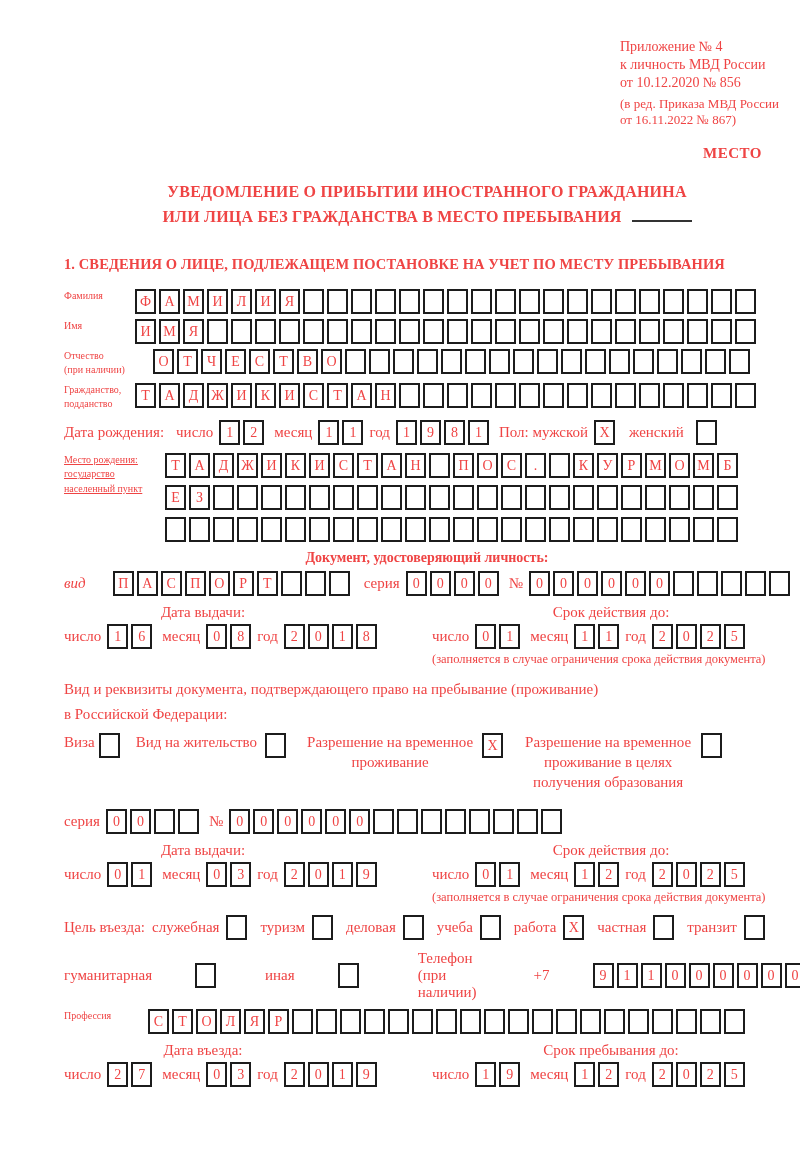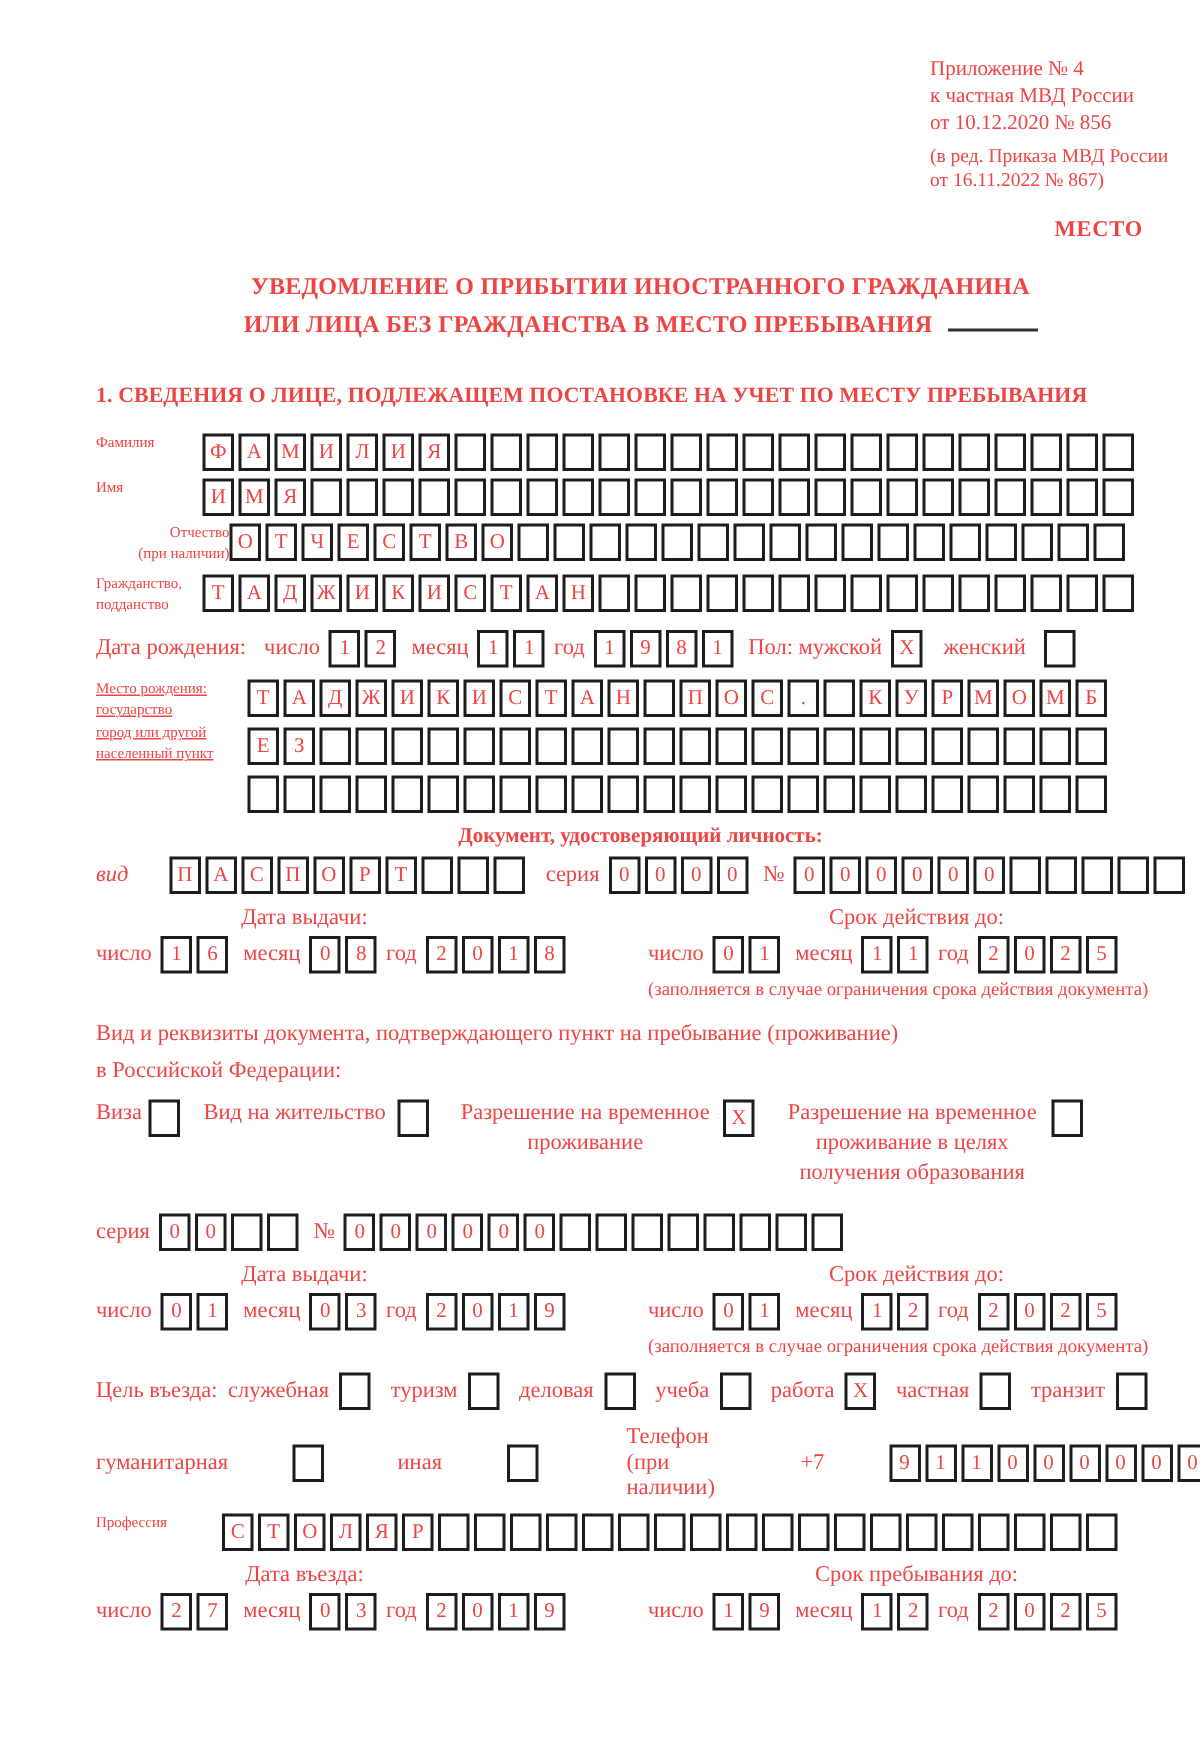--- a/index.html
+++ b/index.html
@@ -9,21 +9,21 @@
     box-sizing:border-box;padding:38px 10px 0 64px;position:relative;overflow:hidden;
   }
   .appendix{margin-left:556px;font-size:14px;line-height:1.3;}
   .appendix .amend{font-size:13px;margin-top:3px;line-height:1.3;}
   .forma{font-weight:bold;font-size:15px;text-align:right;margin-right:28px;margin-top:16px;letter-spacing:.5px;}
   .title{ text-align:center;font-weight:bold;font-size:16px;margin-top:18px;line-height:1.55;letter-spacing:.2px;}
   .blank{display:inline-block;width:60px;border-bottom:2px solid #333;margin-left:10px;vertical-align:baseline;}
   .section-title{font-weight:bold;font-size:14.5px;margin-top:26px;letter-spacing:.1px;}
   .frow{display:flex;align-items:flex-start;margin-top:5px;}
   .flabel{font-size:10px;line-height:1.45;flex:0 0 auto;}
-  .w71{width:71px;} .w89{width:89px;text-align:right;} .w101{width:101px;text-decoration:underline;} .w45{width:45px;font-style:italic;}
+  .w71{width:71px;} .w89{width:89px;} .w101{width:101px;text-decoration:underline;} .w45{width:45px;font-style:italic;}
   .cells{display:inline-flex;gap:3px;flex:0 0 auto;}
   .cell{
     width:17px;height:21px;border:2px solid #1c1c1c;flex:0 0 auto;
     text-align:center;line-height:21px;font-size:14px;background:#fff;
   }
   .mt16{margin-top:16px;} .mt8{margin-top:8px;}
   .stack{display:flex;flex-direction:column;gap:7px;}
   .inl{display:flex;align-items:center;}
   .dlbl{font-size:15px;margin:0 6px 0 0;}
   .gap10{margin-left:10px;} .gap14{margin-left:14px;} .gap6{margin-left:6px;}
@@ -46,21 +46,21 @@
   .purpose-row .plbl{font-size:15px;margin-right:7px;}
   .purpose-row .cells{margin-right:13px;}
 </style>
 </head>
 <body>
 
 <div class="page">
 
   <div class="appendix">
     <div>Приложение № 4</div>
-    <div>к частная МВД России</div>
+    <div>к личность МВД России</div>
     <div>от 10.12.2020 № 856</div>
     <div class="amend">
       <div>(в ред. Приказа МВД России</div>
       <div>от 16.11.2022 № 867)</div>
     </div>
   </div>
 
   <div class="forma">МЕСТО</div>
 
   <div class="title">
@@ -231,21 +231,20 @@
     <span class="dlbl gap14">женский</span>
     <span class="cells gap6">
         <span class="cell"></span>
       </span>
   </div>
 
   <div class="frow mt8">
     <div class="flabel w101">
       <div>Место рождения:</div>
       <div>государство</div>
-      <div>город или другой</div>
       <div>населенный пункт</div>
     </div>
     <div class="stack">
       <div class="cells">
           <span class="cell">Т</span>
           <span class="cell">А</span>
           <span class="cell">Д</span>
           <span class="cell">Ж</span>
           <span class="cell">И</span>
           <span class="cell">К</span>
@@ -404,21 +403,21 @@
             <span class="cell">0</span>
             <span class="cell">2</span>
             <span class="cell">5</span>
           </span>
       </div>
       <div class="fine-note">(заполняется в случае ограничения срока действия документа)</div>
     </div>
   </div>
 
   <div class="intro">
-    <div>Вид и реквизиты документа, подтверждающего пункт на пребывание (проживание)</div>
+    <div>Вид и реквизиты документа, подтверждающего право на пребывание (проживание)</div>
     <div>в Российской Федерации:</div>
   </div>
 
   <div class="optrow">
     <div class="opt">
       <span class="olbl">Виза</span>
       <span class="cells" style="margin-left:4px;">
           <span class="cell"></span>
         </span>
     </div>

